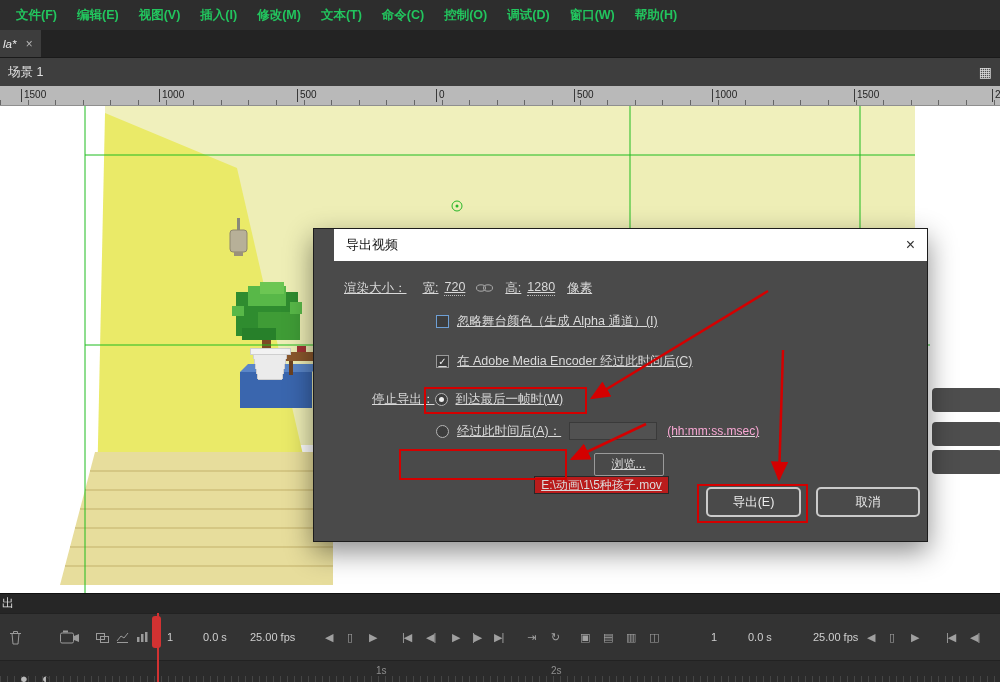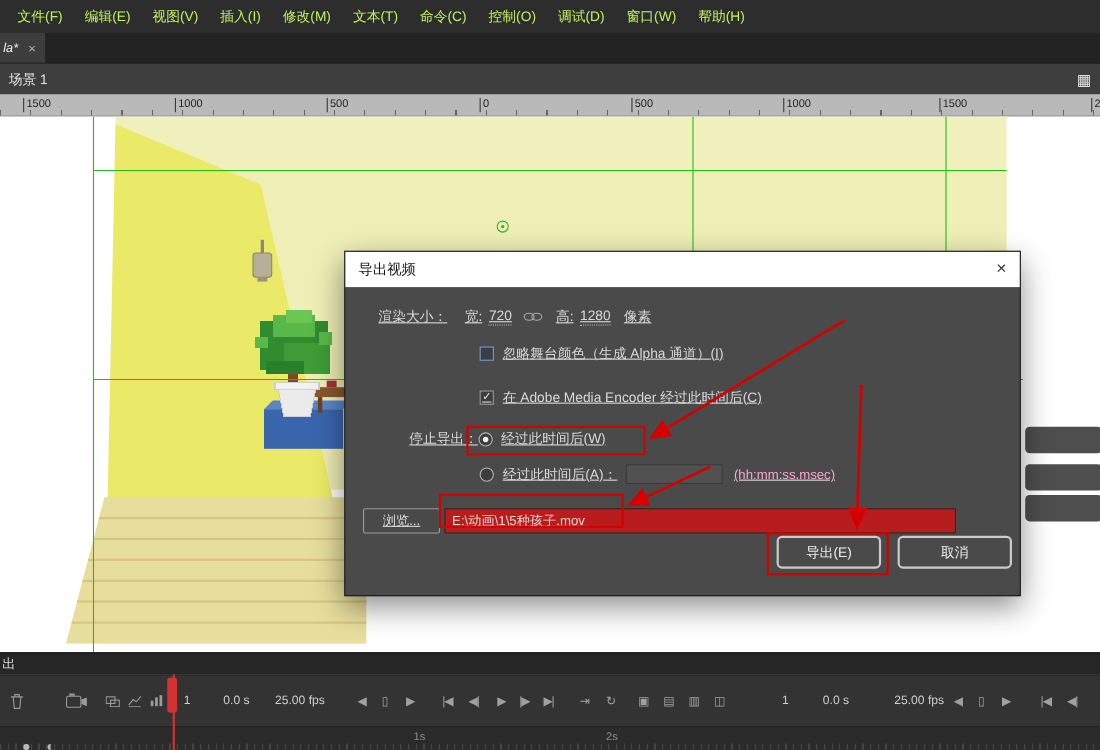--- a/index.html
+++ b/index.html
@@ -2,22 +2,22 @@
 <html><head>
 <meta charset="utf-8">
 <style>
   * { margin:0; padding:0; box-sizing:border-box; }
   body { font-family:"Liberation Sans","DejaVu Sans",sans-serif; background:#111; }
   .app { position:relative; width:1000px; height:682px; overflow:hidden; background:#fff; }
 
   
   .menubar { position:absolute; left:0; top:0; width:100%; height:30px; background:#2d2d2d;
              display:flex; align-items:center; padding-left:6px; }
-  .menu-item { color:#bef264; font-size:12.5px; padding:0 10px; height:100%;
-               display:flex; align-items:center; cursor:default; }
+  .menu-item { color:#22c55e; font-size:12.5px; padding:0 10px; height:100%;
+               display:flex; align-items:center; cursor:default;font-weight:bold; }
   .tabbar { position:absolute; left:0; top:30px; width:100%; height:28px; background:#232323;
             display:flex; align-items:stretch; border-bottom:1px solid #1a1a1a;font-style:italic; }
   .tab { background:#3d3d3d; color:#ececec; font-size:11.5px; display:flex; align-items:center;
          gap:9px; padding:0 9px 0 3px; }
   .tab-close { color:#b5b5b5; font-size:12px; }
   .scenebar { position:absolute; left:0; top:58px; width:100%; height:28px; background:#3e3e3e;
               color:#e2e2e2; font-size:12.5px; display:flex; align-items:center; padding:0 8px; }
   .scene-icon { margin-left:auto; color:#e0e0e0; font-size:14px; }
 
   
@@ -28,21 +28,21 @@
   .rlabel { position:absolute; top:3px; font-size:10px; color:#232323; padding-left:3px; }
   .rlabel::before { content:""; position:absolute; left:0; top:0; height:13px; border-left:1px solid #3a3a3a; }
 
   
   .stage { position:absolute; left:0; top:106px; width:1000px; height:487px; background:#ffffff; }
 
   
   .dialog { position:absolute; left:313px; top:228px; width:615px; height:314px;
             background:#4a4a4a; border:1px solid #1c1c1c; box-shadow:0 10px 26px rgba(0,0,0,.45); z-index:10; }
   .dialog-titlebar { height:30px; background:#ffffff; color:#141414; font-size:13px;
-            display:flex; align-items:center; justify-content:space-between; padding:16px 12px; }
+            display:flex; align-items:center; justify-content:space-between; padding:16px 12px;margin-left:20px; }
   .dialog-close { font-size:16px; color:#333; cursor:default; }
   .d-row { position:absolute; display:flex; align-items:center; color:#d9d9d9; font-size:12.5px; height:20px;text-decoration:underline; }
   .hot { border-bottom:1px dotted #bdbdbd; padding-bottom:1px; }
   .cb { width:13px; height:13px; background:#3d3d3d; border:1px solid #9a9a9a; flex:none;
         display:inline-flex; align-items:center; justify-content:center; font-size:10px; color:#ececec; }
   .cb.blue { border-color:#6e9fd4; }
   .radio { width:13px; height:13px; border-radius:50%; background:#3d3d3d; border:1px solid #b5b5b5;
            position:relative; flex:none; }
   .radio.on::after { content:""; position:absolute; inset:3px; border-radius:50%; background:#ececec; }
   .timeinput { width:88px; height:18px; background:#515151; border:1px solid #3a3a3a; margin-left:8px;
@@ -217,31 +217,31 @@
     </div>
 
     <div class="d-row" style="top:122px; left:122px;">
       <span class="cb">✓</span>
       <span style="margin-left:8px">在 Adobe Media Encoder 经过此时间后(C)</span>
     </div>
 
     <div class="d-row" style="top:160px; left:58px;">
       <span>停止导出：</span>
       <span class="radio on"></span>
-      <span style="margin-left:8px">经过此时间后(W)</span>
+      <span style="margin-left:8px">到达最后一帧时(W)</span>
     </div>
 
     <div class="d-row" style="top:192px; left:122px;">
       <span class="radio"></span>
       <span style="margin-left:8px">经过此时间后(A)：</span>
       <span class="timeinput"></span>
       <span class="hint">(hh:mm:ss.msec)</span>
     </div>
 
-    <div class="d-row" style="top:224px; left:16px; right:0; height:41px;">
+    <div class="d-row" style="top:224px; left:16px; right:0; height:41px;flex-direction:column;">
       <span class="browse">浏览...</span>
       <span class="pathfield">E:\动画\1\5种孩子.mov</span>
     </div>
 
     <div class="dlg-btn" style="top:258px; left:392px; width:95px;">导出(E)</div>
     <div class="dlg-btn" style="top:258px; left:502px; width:104px;">取消</div>
   </div>
 
   <div class="ann-rect" style="left:424px; top:387px; width:163px; height:27px;"></div>
   <div class="ann-rect" style="left:399px; top:449px; width:168px; height:31px;"></div>

